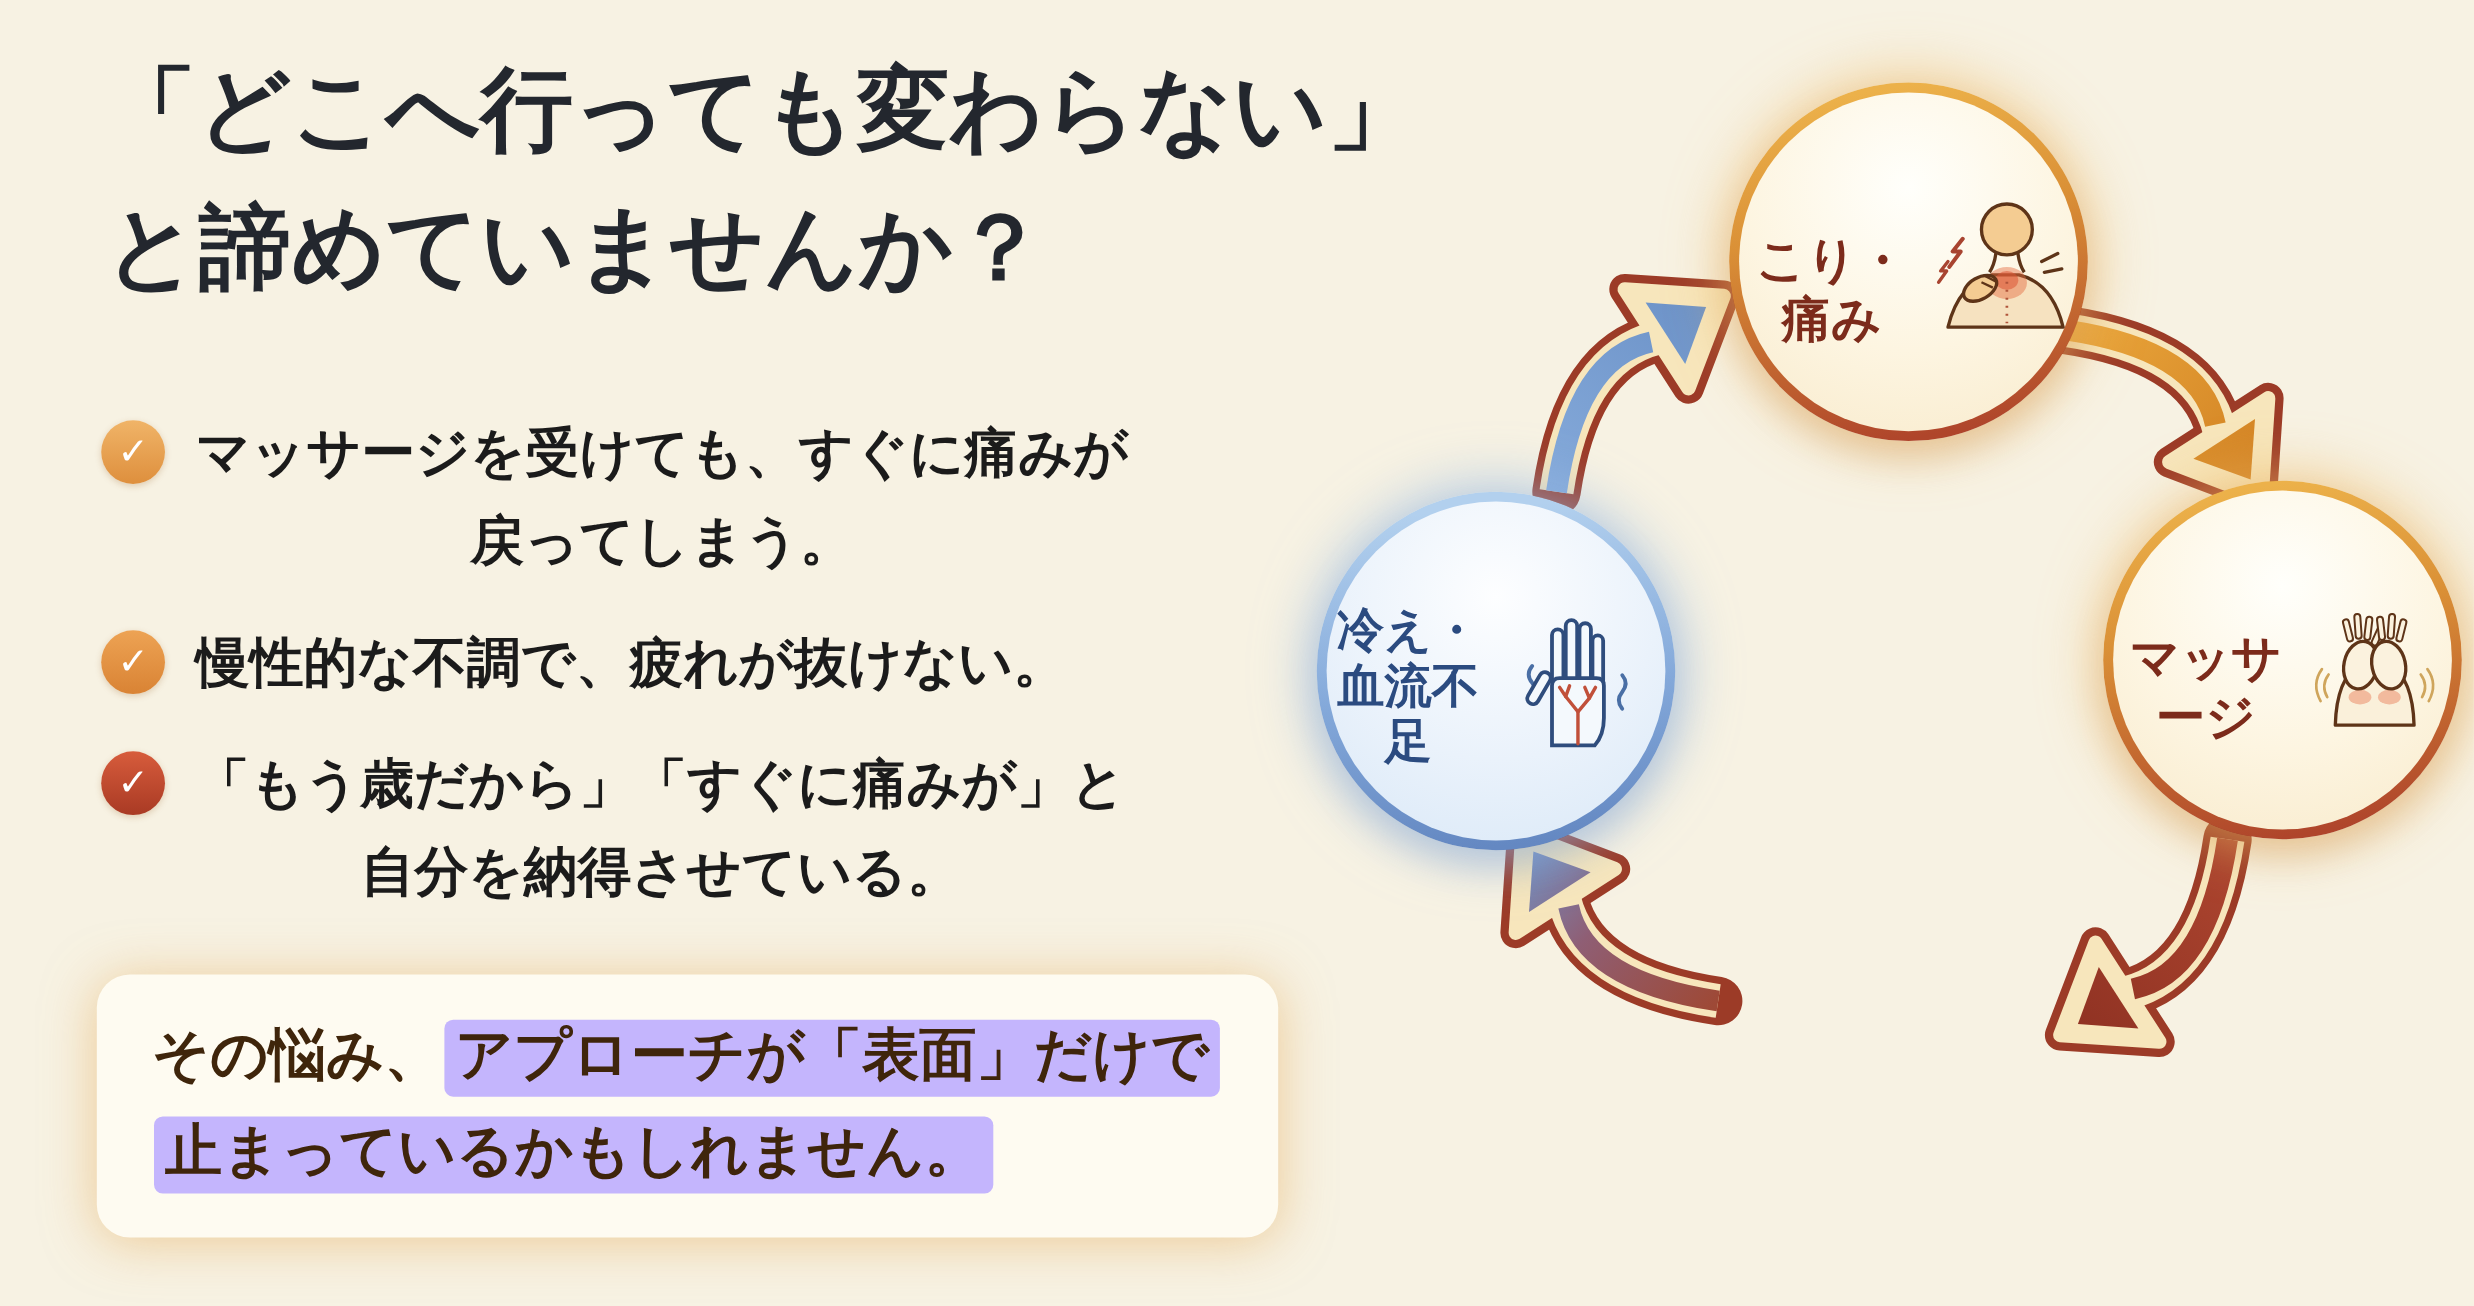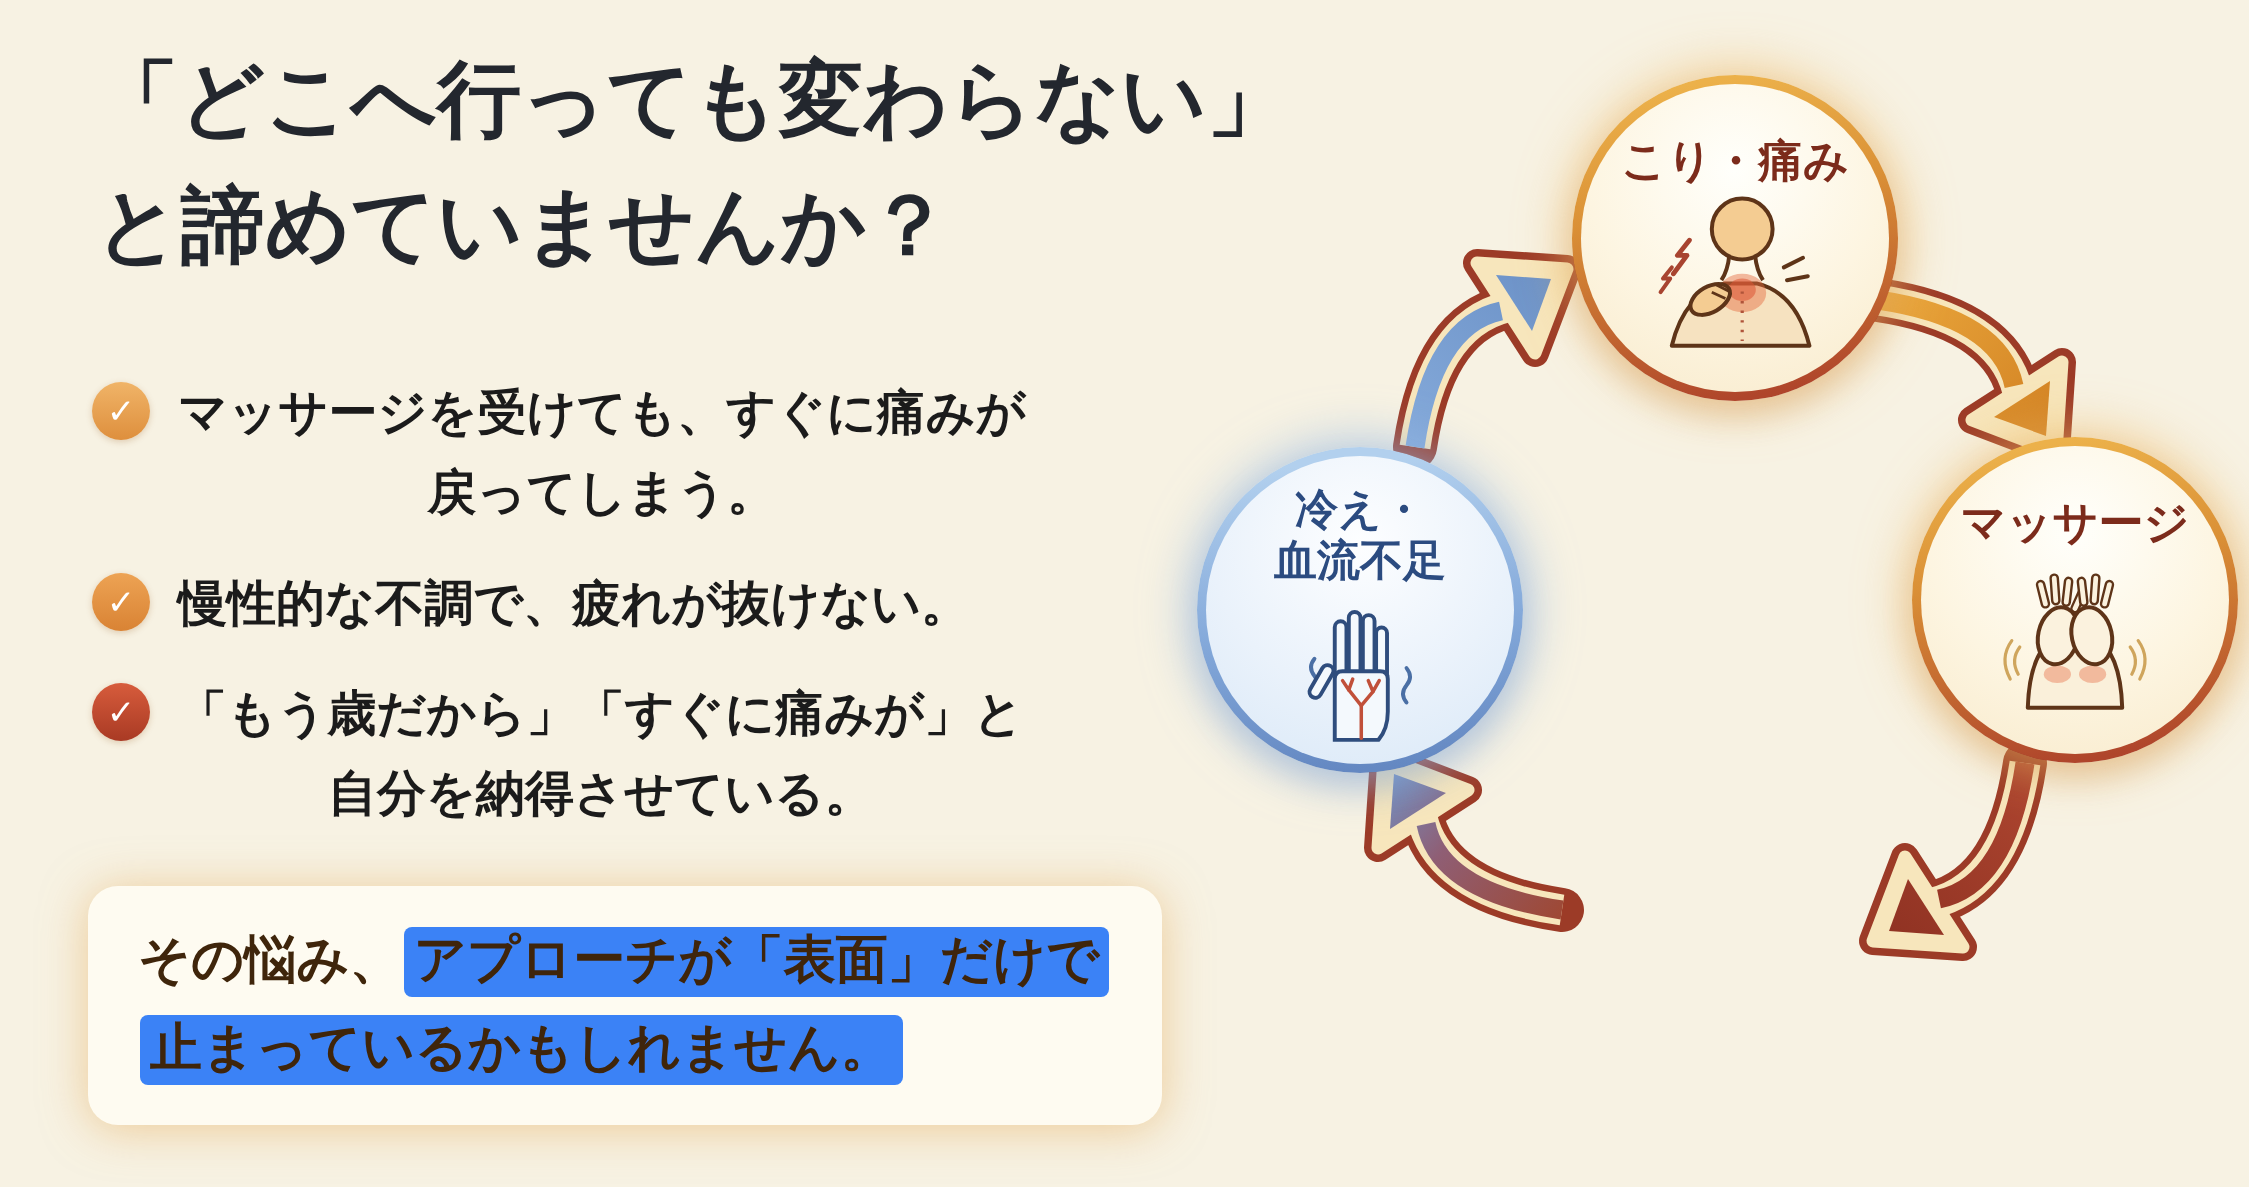--- a/index.html
+++ b/index.html
@@ -17,30 +17,30 @@
   .c1{background:linear-gradient(180deg,#F0B468,#DE8F3D);}
   .c2{background:linear-gradient(180deg,#EDA354,#D98334);}
   .c3{background:linear-gradient(180deg,#D75C3C,#A93A24);}
   .concern p{margin:0;font-size:49px;font-weight:700;color:#1B1B1B;line-height:1.64;white-space:pre-line;text-align:center;}
 
   .callout{position:absolute;left:88px;top:886px;width:1074px;box-sizing:border-box;
            padding:40px 50px 44px;background:#FEFBF1;border-radius:30px;
            box-shadow:0 4px 46px rgba(228,170,88,.55);}
   .callout p{margin:0;font-size:52px;font-weight:800;color:#3F250B;line-height:1.3;}
   .callout .row2{margin-top:20px;}
-  .hl{background:#3b82f6;border-radius:8px;padding:3px 10px 9px;margin-left:2px;
+  .hl{background:#c4b5fd;border-radius:8px;padding:3px 10px 9px;margin-left:2px;
       box-decoration-break:clone;}
 
   
   .arrows{position:absolute;left:0;top:0;}
   .center-label{position:absolute;left:1540px;top:514px;width:360px;text-align:center;
                 font-size:58px;font-weight:800;color:#2A2E36;line-height:1.28;white-space:pre-line;}
 
   .node{position:absolute;width:326px;height:326px;border-radius:50%;box-sizing:border-box;padding:9px;}
-  .node .inner{width:100%;height:100%;border-radius:50%;display:flex;flex-direction:column;align-items:center;}
+  .node .inner{width:100%;height:100%;border-radius:50%;display:flex;flex-direction:row;align-items:center;}
   .warm{background:linear-gradient(170deg,#ECB14A 8%,#DA9036 40%,#AF452B 92%);
         box-shadow:0 0 46px 10px rgba(238,186,104,.55),0 14px 30px rgba(160,90,40,.22);}
   .warm .inner{background:radial-gradient(circle at 50% 28%,#FFFFFB 0%,#FDF5E1 55%,#F8EACB 100%);}
   .cool{background:linear-gradient(175deg,#B2D0EE 8%,#84A9DA 55%,#6488C2 95%);
         box-shadow:0 0 46px 10px rgba(150,185,228,.6),0 14px 30px rgba(90,120,170,.22);}
   .cool .inner{background:radial-gradient(circle at 50% 28%,#FDFEFF 0%,#EAF2FB 55%,#D9E8F7 100%);}
   .node-top{left:1572px;top:75px;}
   .node-right{left:1912px;top:437px;}
   .node-bottom{left:1554px;top:802px;}
   .node-left{left:1197px;top:447px;}

